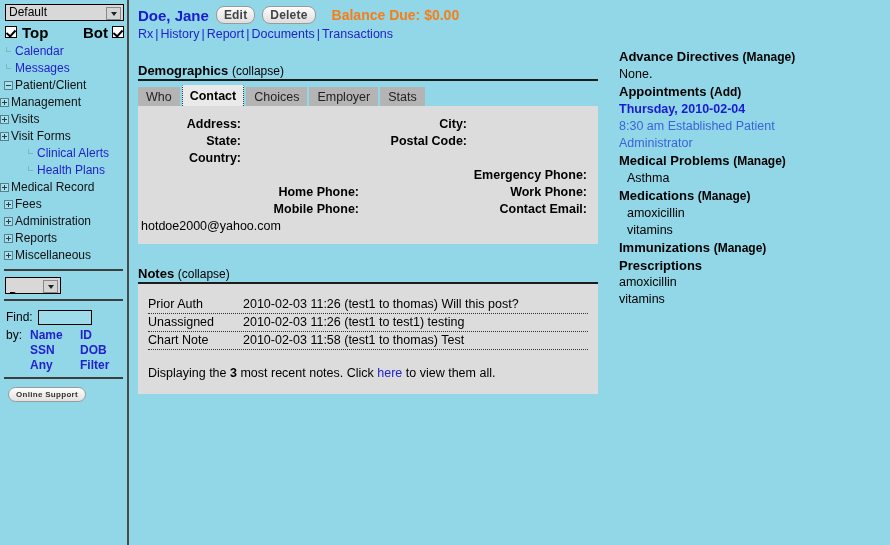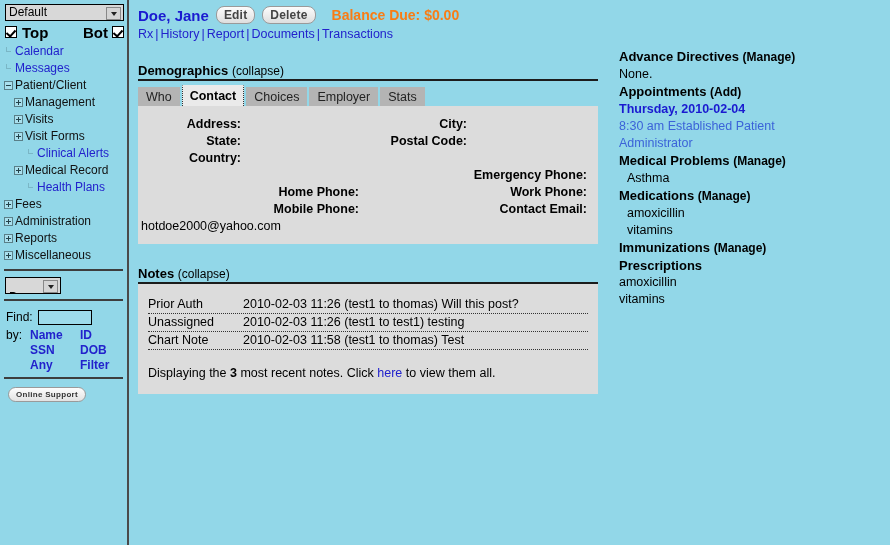--- a/index.html
+++ b/index.html
@@ -151,21 +151,21 @@
   .nav-item .leafmark::after {
     content: "";
     position: absolute;
     left: 2px; top: 4px;
     width: 5px; height: 1px;
     background: #7ab6c6;
   }
   .nav-label { color: #111; vertical-align: middle; }
   .nav-label.link { color: #2222cc; }
   .ind-0 { padding-left: 4px; }
-  .ind-1 { padding-left: 14px; }
+  .ind-1 { }
   .ind-2 { padding-left: 26px; }
 
   .side-hr {
     height: 0;
     border-top: 2px solid #3d3d3d;
     margin: 5px 4px 0 4px;
   }
   .popups-wrap {
     margin: 6px 5px 0 5px;
   }
@@ -434,22 +434,22 @@
   </div>
 
   <div id="nav-tree">
       <div class="nav-item ind-0"><span class="leafmark"></span><span class="nav-label link">Calendar</span></div>
       <div class="nav-item ind-0"><span class="leafmark"></span><span class="nav-label link">Messages</span></div>
       <div class="nav-item ind-0"><span class="tgl"></span><span class="nav-label">Patient/Client</span></div>
       <div class="nav-item ind-1"><span class="tgl plus"></span><span class="nav-label">Management</span></div>
       <div class="nav-item ind-1"><span class="tgl plus"></span><span class="nav-label">Visits</span></div>
       <div class="nav-item ind-1"><span class="tgl plus"></span><span class="nav-label">Visit Forms</span></div>
       <div class="nav-item ind-2"><span class="leafmark"></span><span class="nav-label link">Clinical Alerts</span></div>
+      <div class="nav-item ind-2"><span class="leafmark"></span><span class="nav-label link">Health Plans</span></div>
       <div class="nav-item ind-1"><span class="tgl plus"></span><span class="nav-label">Medical Record</span></div>
-      <div class="nav-item ind-2"><span class="leafmark"></span><span class="nav-label link">Health Plans</span></div>
       <div class="nav-item ind-0"><span class="tgl plus"></span><span class="nav-label">Fees</span></div>
       <div class="nav-item ind-0"><span class="tgl plus"></span><span class="nav-label">Administration</span></div>
       <div class="nav-item ind-0"><span class="tgl plus"></span><span class="nav-label">Reports</span></div>
       <div class="nav-item ind-0"><span class="tgl plus"></span><span class="nav-label">Miscellaneous</span></div>
     </div>
 
   <div class="side-hr"></div>
 
   <div class="popups-wrap">
     <div class="popups-select">

